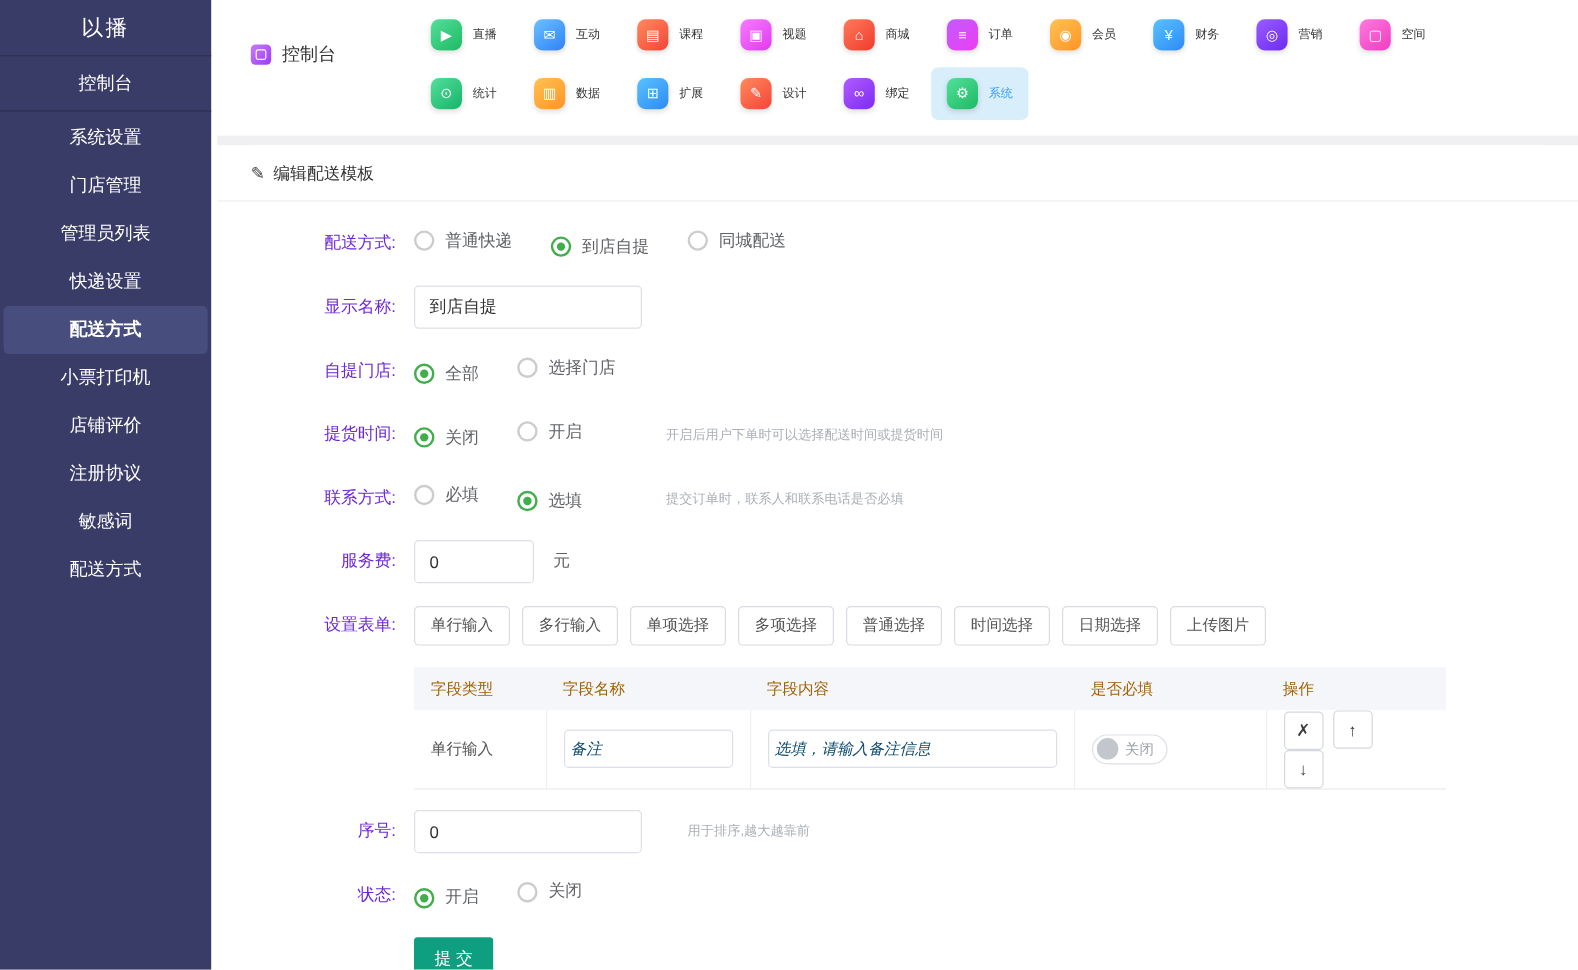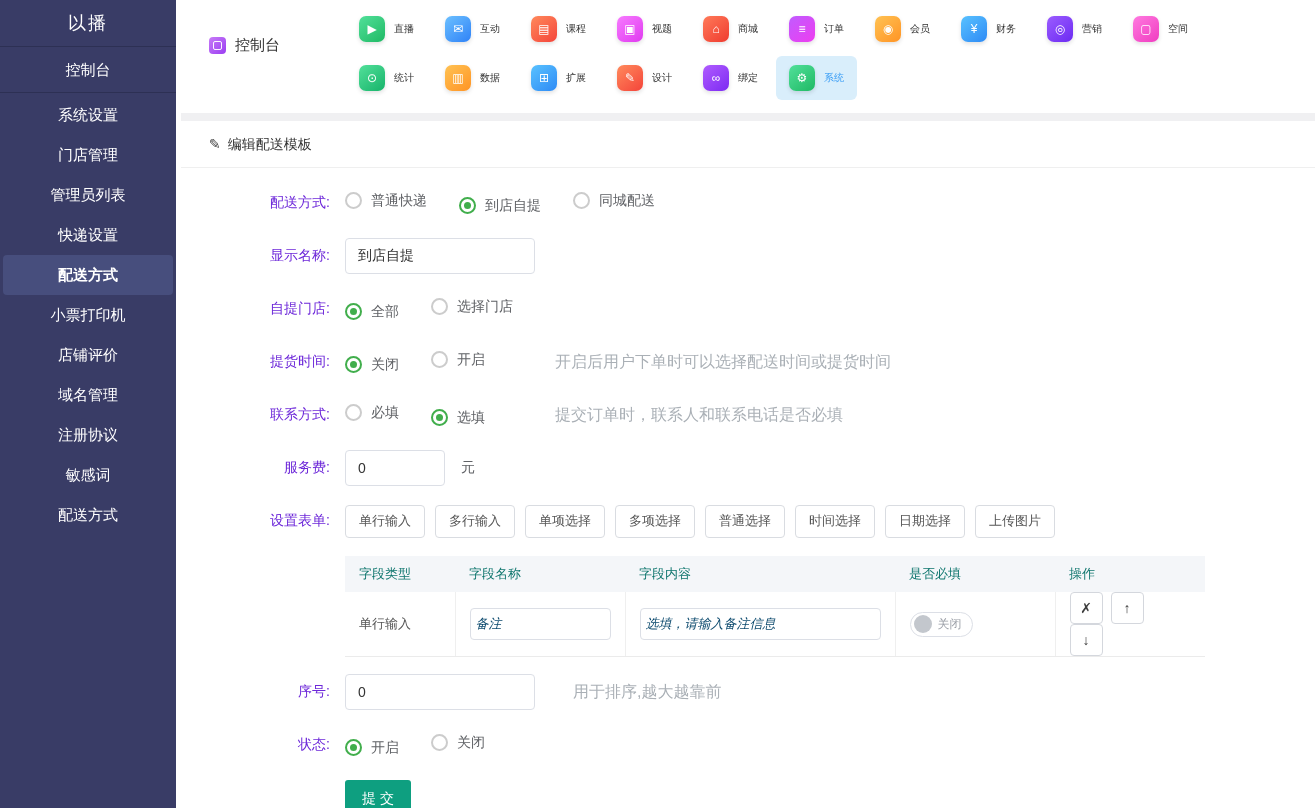--- a/index.html
+++ b/index.html
@@ -38,21 +38,21 @@
   .gap-strip { position:absolute; left:181px; top:113px; right:0; height:8px; background:#f0f0f2; }
 
   
   .content { position:absolute; left:181px; top:121px; right:0; bottom:0; background:#fff; overflow:hidden;border-radius:31px; }
   .card-header { height:47px; line-height:47px; padding-left:28px; font-size:14px; color:#333;
     border-bottom:1px solid #efefef; }
   .card-header .pencil { margin-right:7px; font-size:14px; color:#444; }
   .form { padding-top:17px; }
   .frow { display:flex; align-items:center; margin-bottom:17px; min-height:36px; }
   .flabel { width:164px; padding-right:15px; text-align:right; color:#6d28d9; font-size:14px; flex:none; }
-  .hint { color:#aab0b6; font-size:16px; margin-left:38px; }
+  .hint { color:#aab0b6; font-size:11px; margin-left:38px; }
 
   
   .radio { display:inline-flex; align-items:center; margin-right:32px; cursor:pointer; }
   .rdot { width:17px; height:17px; border-radius:50%; border:2px solid #ccc; background:#fff;
     display:inline-flex; align-items:center; justify-content:center; flex:none; }
   .radio.checked .rdot { border-color:#41ae4c; }
   .radio.checked .rdot::after { content:""; width:7px; height:7px; border-radius:50%; background:#41ae4c; }
   .radio .rtxt { margin-left:9px; color:#606266; }
 
   
@@ -61,21 +61,21 @@
   .w190 { width:190px; } .w100 { width:100px; }
   .unit { margin-left:16px; color:#606266; }
 
   
   .builder-btn { height:33px; padding:0 13px; margin-right:10px; background:#fff;
     border:1px solid #d9dce1; border-radius:4px; font-size:13px; color:#555; cursor:pointer;
     font-family:inherit; }
 
   
   .ftable { margin:0 0 17px 164px; width:860px; border-collapse:collapse; font-size:13px; }
-  .ftable th { background:#f4f6f9; color:#0f766e; font-weight:normal; text-align:left;
+  .ftable th { background:#f4f6f9; color:#a16207; font-weight:normal; text-align:left;
     height:36px; padding:0 14px; }
   .ftable td { height:58px; padding:0 14px; border-bottom:1px solid #ebebeb; color:#555;
     border-right:1px solid #efefef; background:#fff; }
   .ftable td:last-child { border-right:none; }
   .cell-input { height:32px; border:1px solid #dcdfe6; border-radius:4px; padding:0 5px;
     font-size:13px; color:#0c4a6e; outline:none; width:100%; font-family:inherit;font-style:italic; }
   .c0{width:110px;} .c1{width:170px;} .c2{width:270px;} .c3{width:160px;} .c4{width:150px;}
 
   .toggle { display:inline-flex; align-items:center; height:25px; border:1px solid #dcdfe6;
     border-radius:13px; padding:0 10px 0 3px; background:#fff; cursor:pointer; }
@@ -96,21 +96,20 @@
   <div class="brand">以播</div>
   <div class="side-console">控制台</div>
   <nav class="side-menu" id="side-menu">
       <div class="side-item">系统设置</div>
       <div class="side-item">门店管理</div>
       <div class="side-item">管理员列表</div>
       <div class="side-item">快递设置</div>
       <div class="side-item active">配送方式</div>
       <div class="side-item">小票打印机</div>
       <div class="side-item">店铺评价</div>
-      <div class="side-item">域名管理</div>
       <div class="side-item">注册协议</div>
       <div class="side-item">敏感词</div>
       <div class="side-item">配送方式</div>
     </nav>
 </div>
 
 <div class="topbar">
   <div class="console-tag">
     <span class="console-icon"></span>
     <span class="lbl">控制台</span>

